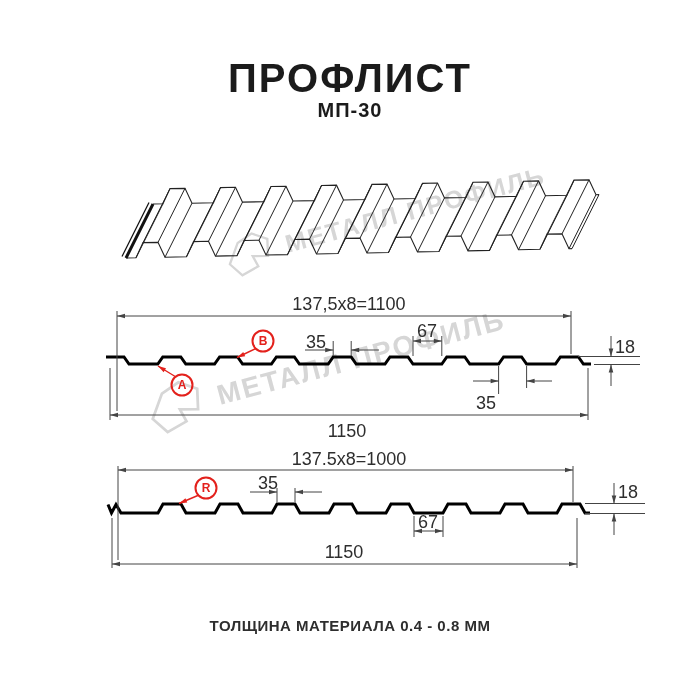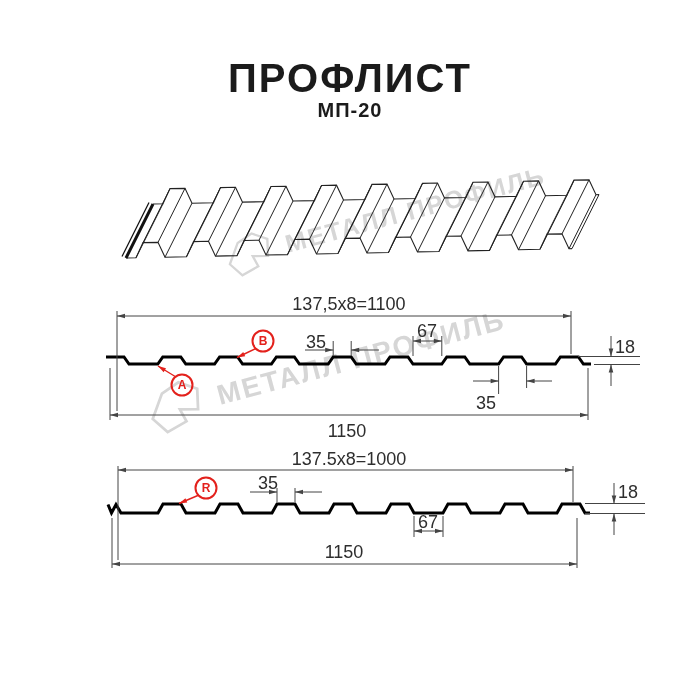--- a/index.html
+++ b/index.html
@@ -22,21 +22,21 @@
   .lbl{position:absolute;width:19px;height:19px;border:2px solid #e3211c;border-radius:50%;
        color:#e3211c;font-size:12px;font-weight:bold;line-height:19px;text-align:center;
        transform:translate(-50%,-50%);z-index:3;background:transparent;}
 </style>
 </head>
 <body>
 
 <div id="page">
 
   <div class="title">ПРОФЛИСТ</div>
-  <div class="subtitle">МП-20</div>
+  <div class="subtitle">МП-30</div>
 
   <div class="wm" id="wm1">
     <svg width="52" height="45" viewBox="0 0 56 48">
       <polygon points="3,29 17,9 34,3 49,13 45,31 29,27 32,39 13,44" fill="none" stroke="#d6d6d6" stroke-width="2.5"></polygon>
     </svg>
     <span>МЕТАЛЛ ПРОФИЛЬ</span>
   </div>
   <div class="wm" id="wm2">
     <svg width="62" height="53" viewBox="0 0 56 48">
       <polygon points="3,29 17,9 34,3 49,13 45,31 29,27 32,39 13,44" fill="none" stroke="#d6d6d6" stroke-width="2.5"></polygon>
@@ -173,13 +173,14 @@
   <div class="dim" style="left:349px;top:459px">137.5x8=1000</div>
   <div class="dim" style="left:268px;top:483px">35</div>
   <div class="dim" style="left:428px;top:522px">67</div>
   <div class="dim" style="left:628px;top:492px">18</div>
   <div class="dim" style="left:344px;top:552px">1150</div>
 
   <div class="lbl" style="left:263px;top:341px">B</div>
   <div class="lbl" style="left:182px;top:385px">A</div>
   <div class="lbl" style="left:206px;top:488px">R</div>
 
+  <div class="footer">ТОЛЩИНА МАТЕРИАЛА 0.4 - 0.8 ММ</div>
 </div>
 
 </body></html>

